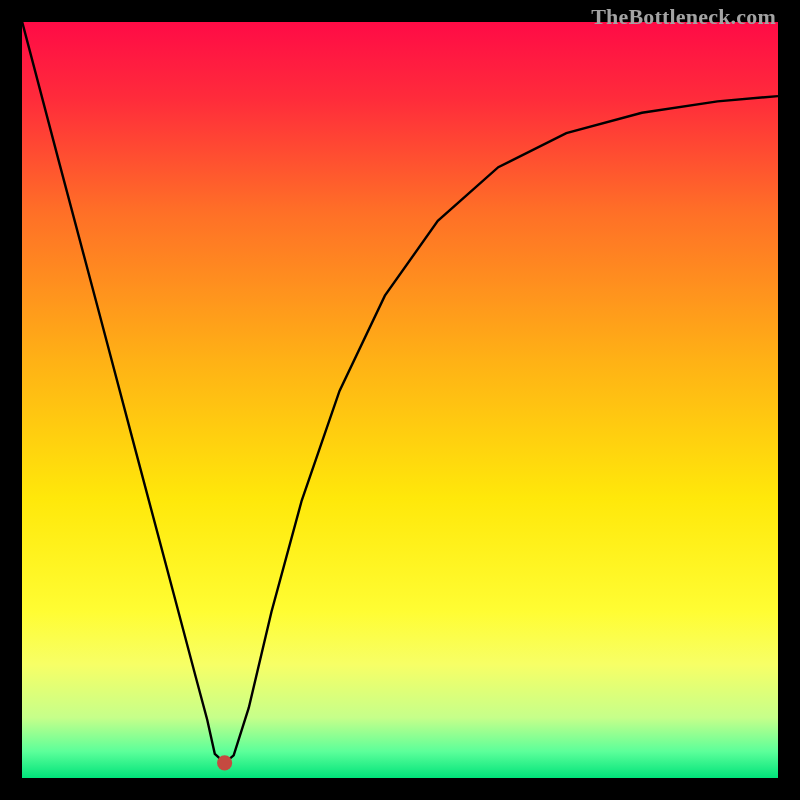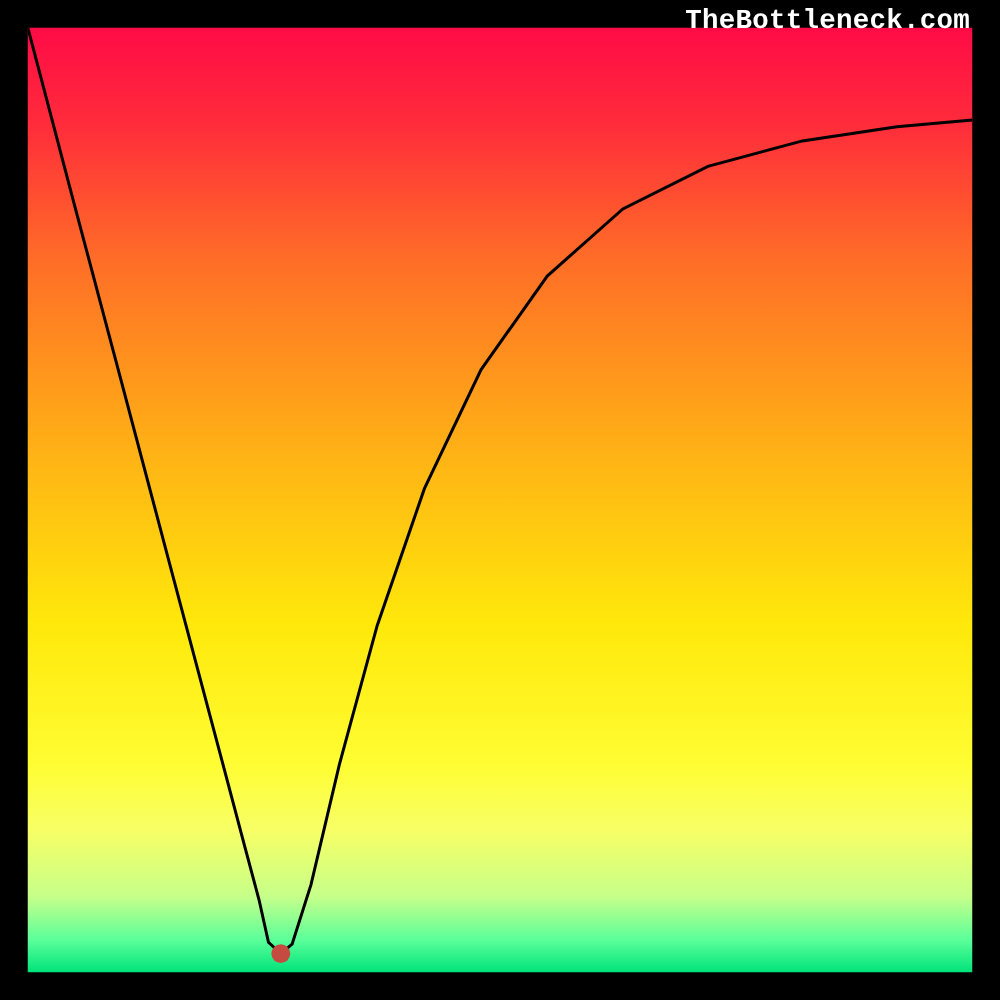--- a/index.html
+++ b/index.html
@@ -15,24 +15,24 @@
     left: 22px;
     top: 22px;
     width: 756px;
     height: 756px;
     background: #000;
   }
   .watermark {
     position: absolute;
     top: 4px;
     right: 24px;
-    font-family: Liberation Mono, monospace;
+    font-family: Liberation Serif, serif;
     font-size: 22px;
     font-weight: bold;
-    color: #ffffff;
+    color: #a3a3a3;
     letter-spacing: 0.2px;
   }
   svg {
     display: block;
   }
 </style>
 </head>
 <body>
 
 <div class="frame">

